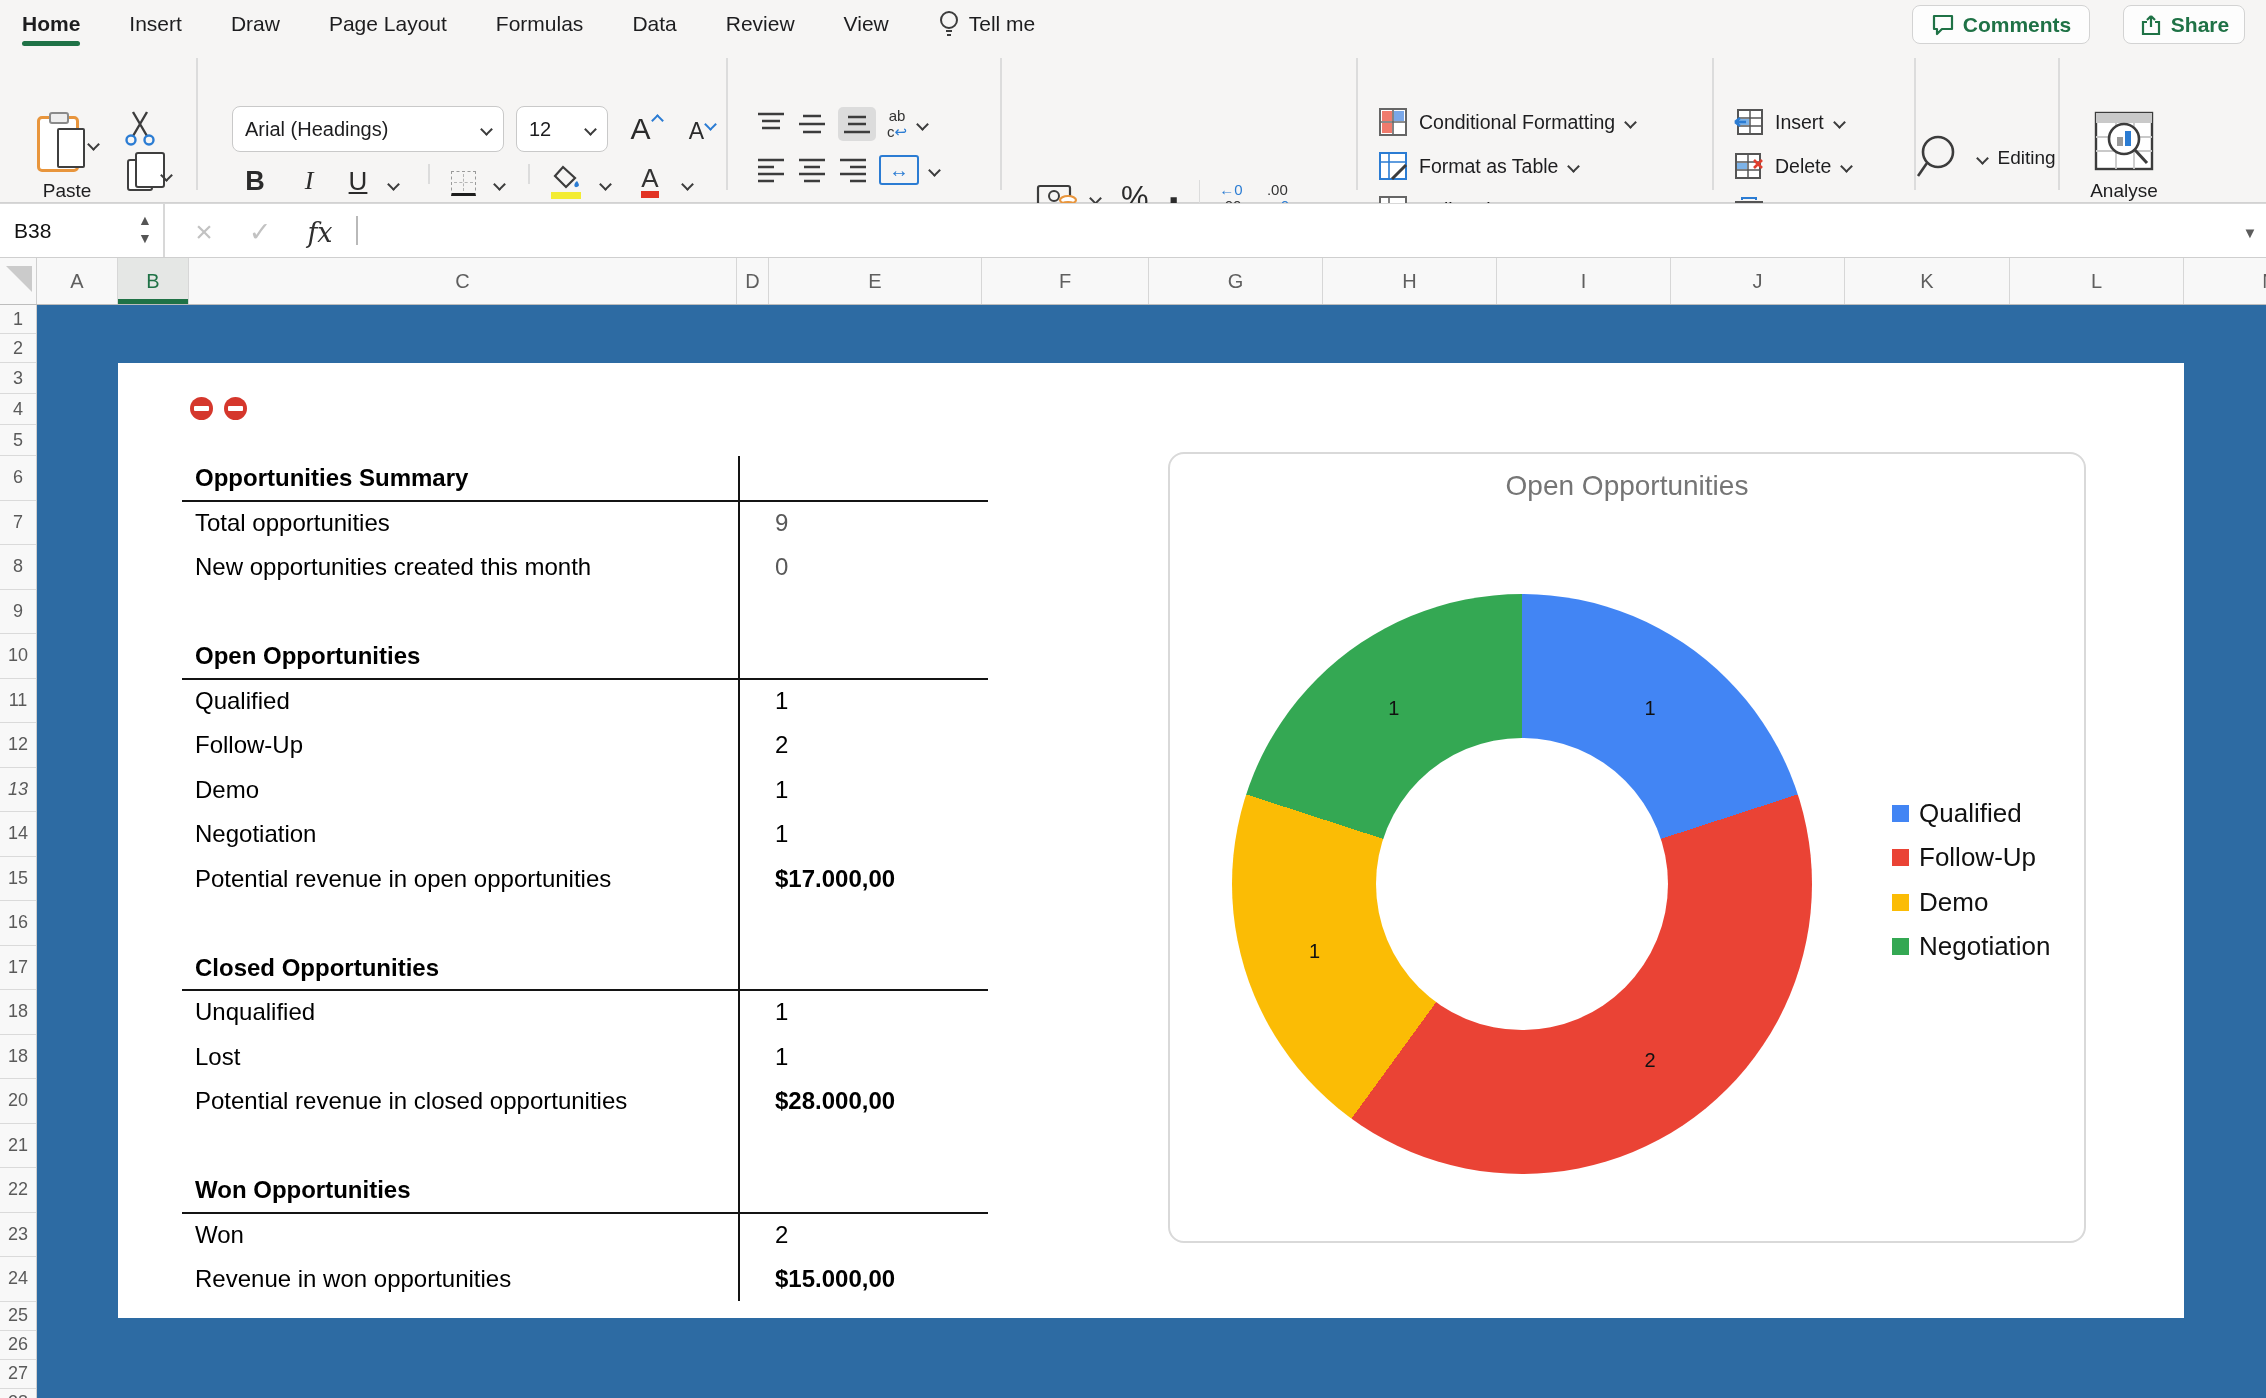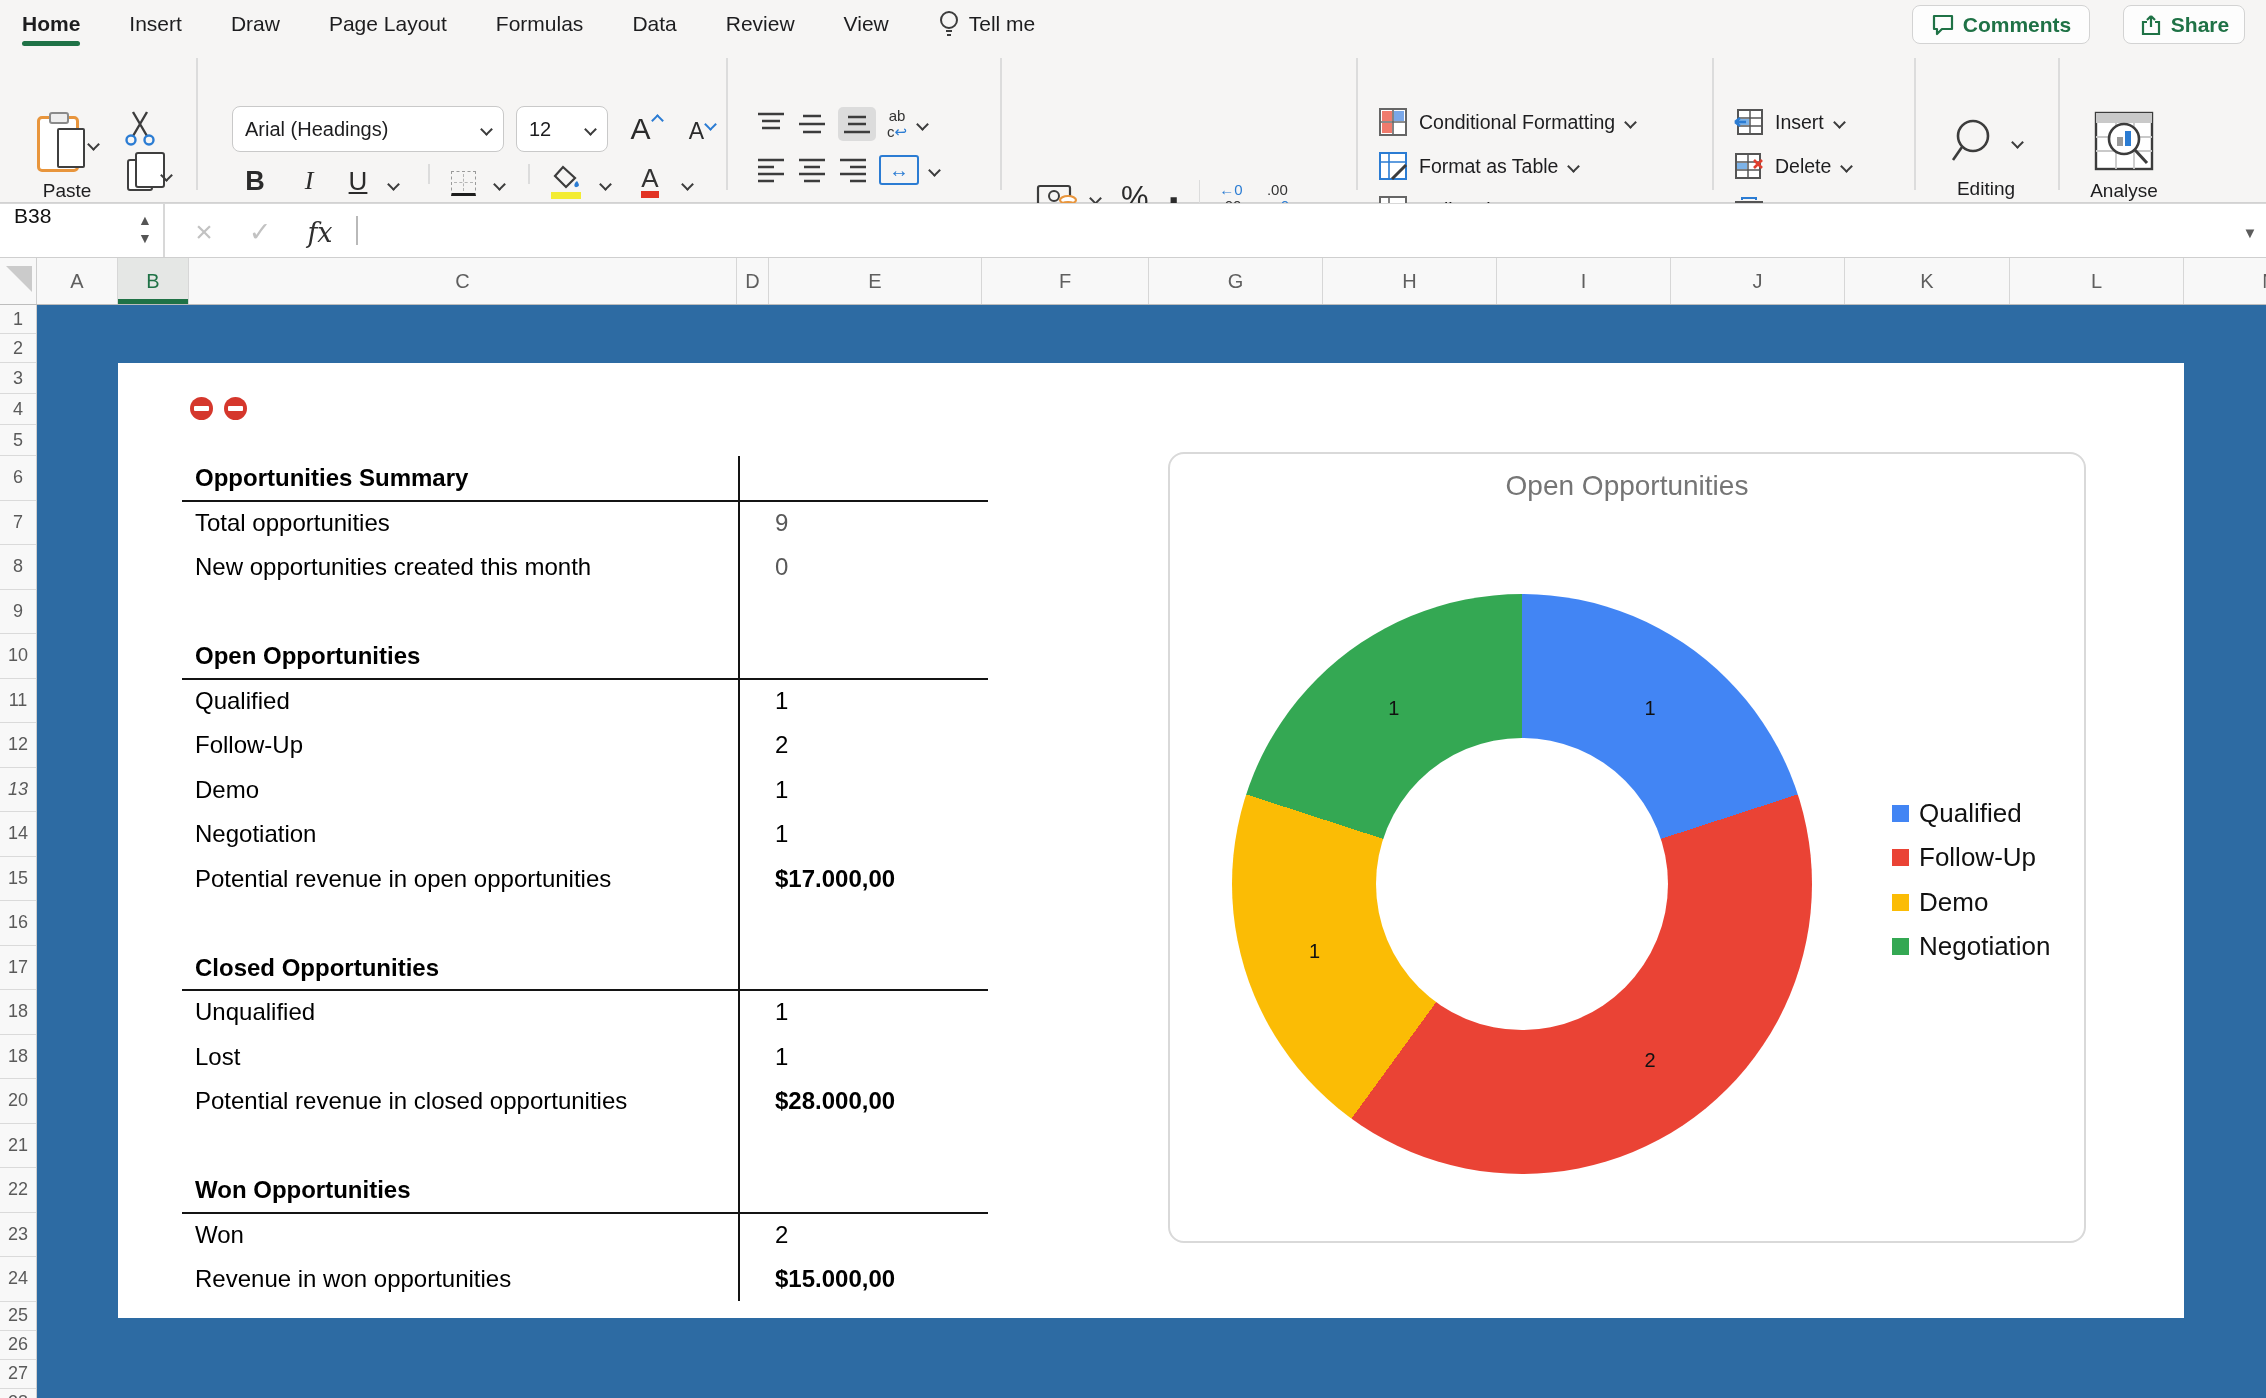--- a/index.html
+++ b/index.html
@@ -32,21 +32,21 @@
   .bordersq{width:25px;height:25px;border:1.5px dashed #9a9a9a;border-bottom:3.5px solid #1d1d1d;position:relative}
   .bordersq::before{content:"";position:absolute;left:50%;top:2px;bottom:2px;width:0;border-left:1.5px dashed #b5b5b5}
   .bordersq::after{content:"";position:absolute;top:50%;left:2px;right:2px;height:0;border-top:1.5px dashed #b5b5b5}
   .colorbar{position:absolute;left:0;right:0;bottom:-8px;height:7px}
   .two-line{display:flex;flex-direction:column;align-items:center;font-size:15px;line-height:16px;color:#333}
   .noentry{width:23px;height:23px;border-radius:50%;background:#d5372c;position:relative;flex:none;display:inline-block}
   .noentry::after{content:"";position:absolute;left:4px;right:4px;top:9px;height:5px;background:#fff;border-radius:1px}
 
   
   .fbar{position:absolute;left:0;top:203px;width:2266px;height:55px;background:#fff;border-top:1px solid #d8d8d8;border-bottom:1.5px solid #cfcfcf}
-  .namebox{position:absolute;left:14px;top:0;height:100%;display:flex;align-items:flex-start;font-size:21px;color:#111}
+  .namebox{position:absolute;left:14px;top:0;height:100%;display:flex;align-items:center;font-size:21px;color:#111}
   .spin{position:absolute;left:138px;top:7px;display:flex;flex-direction:column;line-height:18px;font-size:14px;color:#555;text-align:center}
   .fdiv{position:absolute;top:0;bottom:0;width:1.5px;background:#d8d8d8}
 
   
   .colhdrs{position:absolute;left:0;top:258px;width:2266px;height:47px;background:#f8f8f8;border-bottom:1.5px solid #bdbdbd;overflow:hidden}
   .colcell{position:absolute;top:0;height:100%;display:flex;align-items:center;justify-content:center;font-size:20px;color:#5f5f5f;border-right:1px solid #d7d7d7}
   .colcell.sel{background:#e5e7e5;color:#1f7246}
   .colcell.sel::after{content:"";position:absolute;left:0;right:0;bottom:0;height:5px;background:#1f7246}
   .corner{position:absolute;left:0;top:0;width:37px;height:100%;border-right:1px solid #cfcfcf}
   .corner i{position:absolute;left:6px;top:8px;width:0;height:0;border-top:26px solid #cbcbcb;border-left:26px solid transparent}
@@ -367,21 +367,21 @@
         <rect x="2" y="6" width="26" height="20" fill="#fff" stroke="#555" stroke-width="2"></rect>
         <path d="M2 13h26M2 20h26M11 6v20M20 6v20" stroke="#555" stroke-width="1.4"></path>
         <rect x="11" y="13" width="9" height="7" fill="#7db3e8"></rect>
         <path d="M8 2h14m-14-1v3m14-3v3" stroke="#2b7cd3" stroke-width="2"></path>
       </svg>
     <span>Format</span>
     <span class="chev"></span>
   </div>
   <div class="vdiv" style="left:1914px"></div>
 
-  <div class="ibtn" style="left:1938px;top:54px;width:96px;height:112px;flex-direction:column;gap:10px">
+  <div class="ibtn" style="left:1938px;top:54px;width:96px;height:112px;gap:10px">
     <div style="display:flex;align-items:center;gap:10px">
       <svg width="52" height="52" viewBox="0 0 52 52">
           <circle cx="22" cy="20" r="15" fill="none" stroke="#3c3c3c" stroke-width="2.6"></circle>
           <path d="M11 31L2 44" stroke="#3c3c3c" stroke-width="2.6"></path>
         </svg>
       <span class="chev"></span>
     </div>
     <span class="rlabel">Editing</span>
   </div>
   <div class="vdiv" style="left:2058px"></div>

